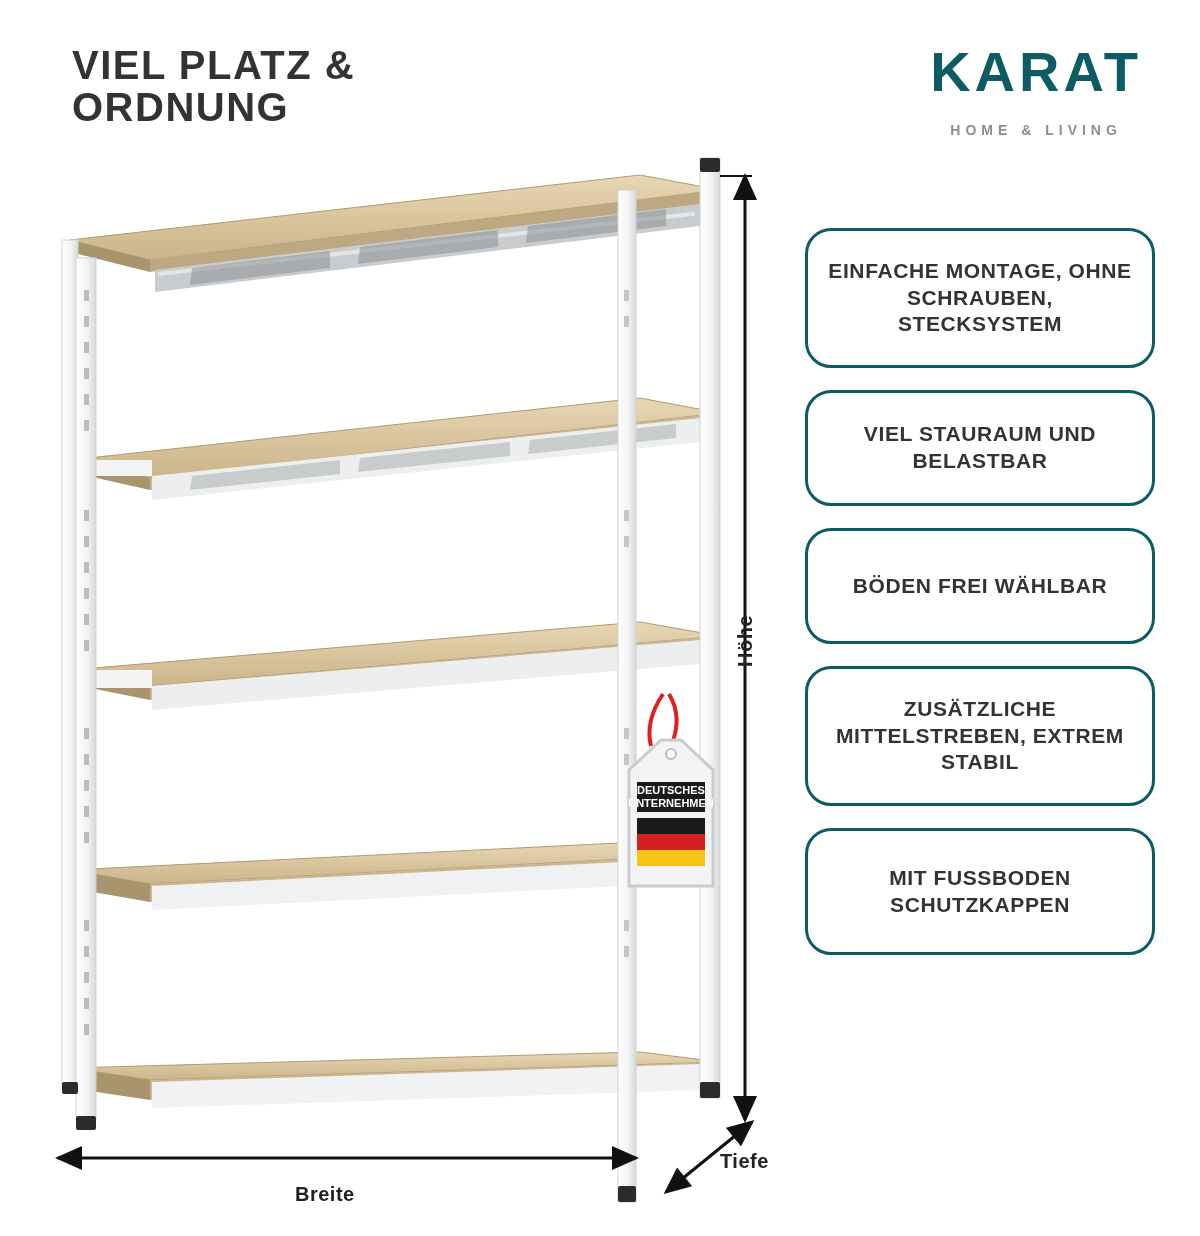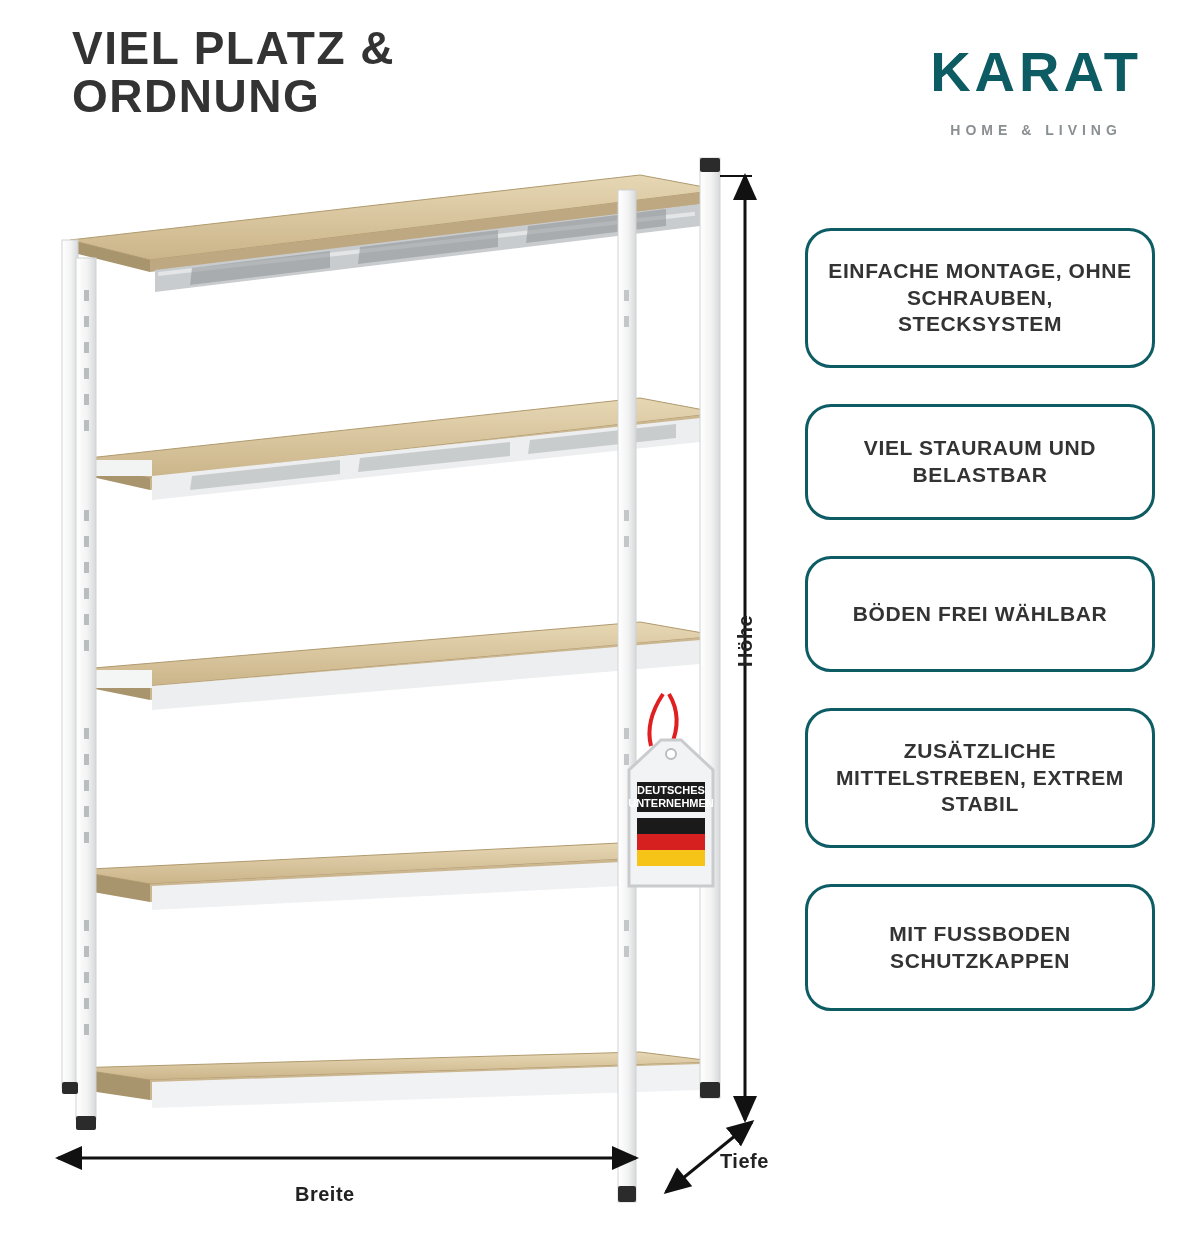--- a/index.html
+++ b/index.html
@@ -18,23 +18,23 @@
     position: relative;
     width: 1200px;
     height: 1236px;
     background: #ffffff;
   }
 
   
   .headline {
     position: absolute;
     left: 72px;
-    top: 24px;
+    top: 44px;
     width: 640px;
-    font-size: 46px;
+    font-size: 40px;
     line-height: 1.05;
     font-weight: bold;
     letter-spacing: 1.5px;
     color: #333333;
     text-transform: uppercase;
   }
 
   
   .brand {
     position: absolute;
@@ -72,21 +72,21 @@
     font-size: 21px;
     line-height: 1.28;
     letter-spacing: 0.6px;
     text-align: center;
     text-transform: uppercase;
     display: flex;
     align-items: center;
     justify-content: center;
     padding: 10px 14px;
     box-sizing: border-box;
-    margin-bottom: 36px;
+    margin-bottom: 22px;
   }
   .fb-0 { height: 140px; }
   .fb-1 { height: 116px; }
   .fb-2 { height: 116px; }
   .fb-3 { height: 140px; }
   .fb-4 { height: 127px; }
 
   
   .shelf-area {
     position: absolute;

